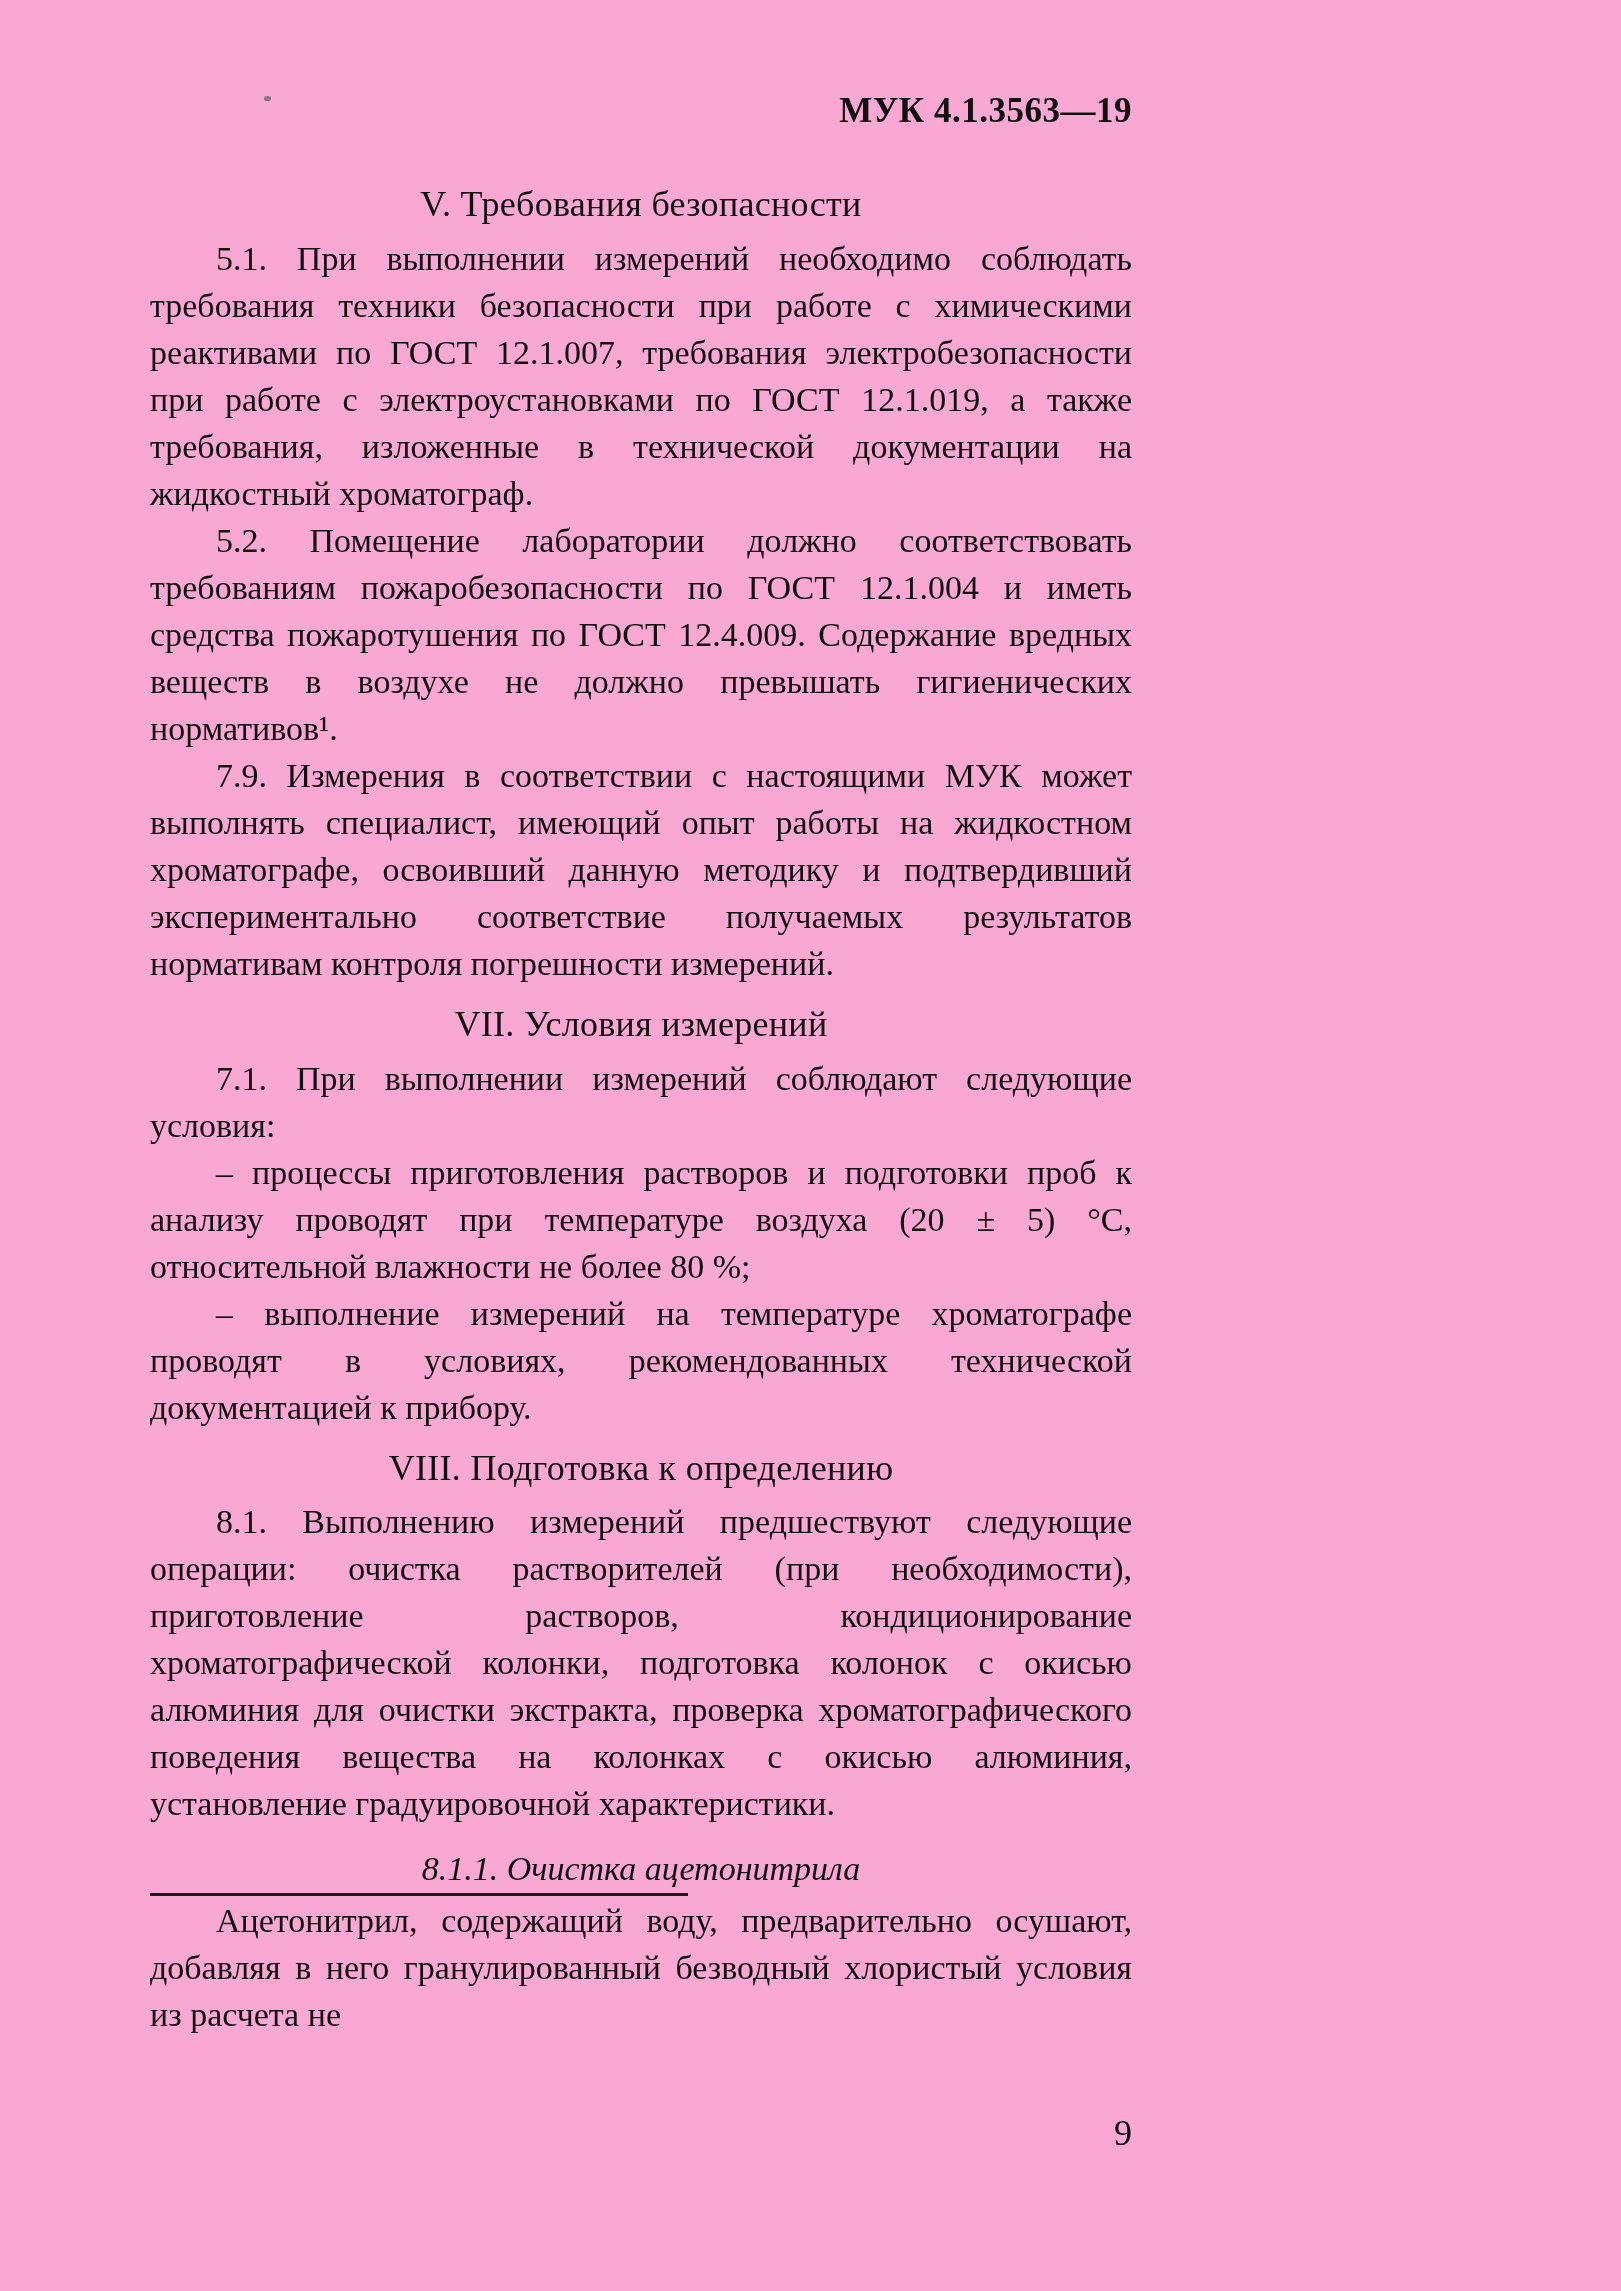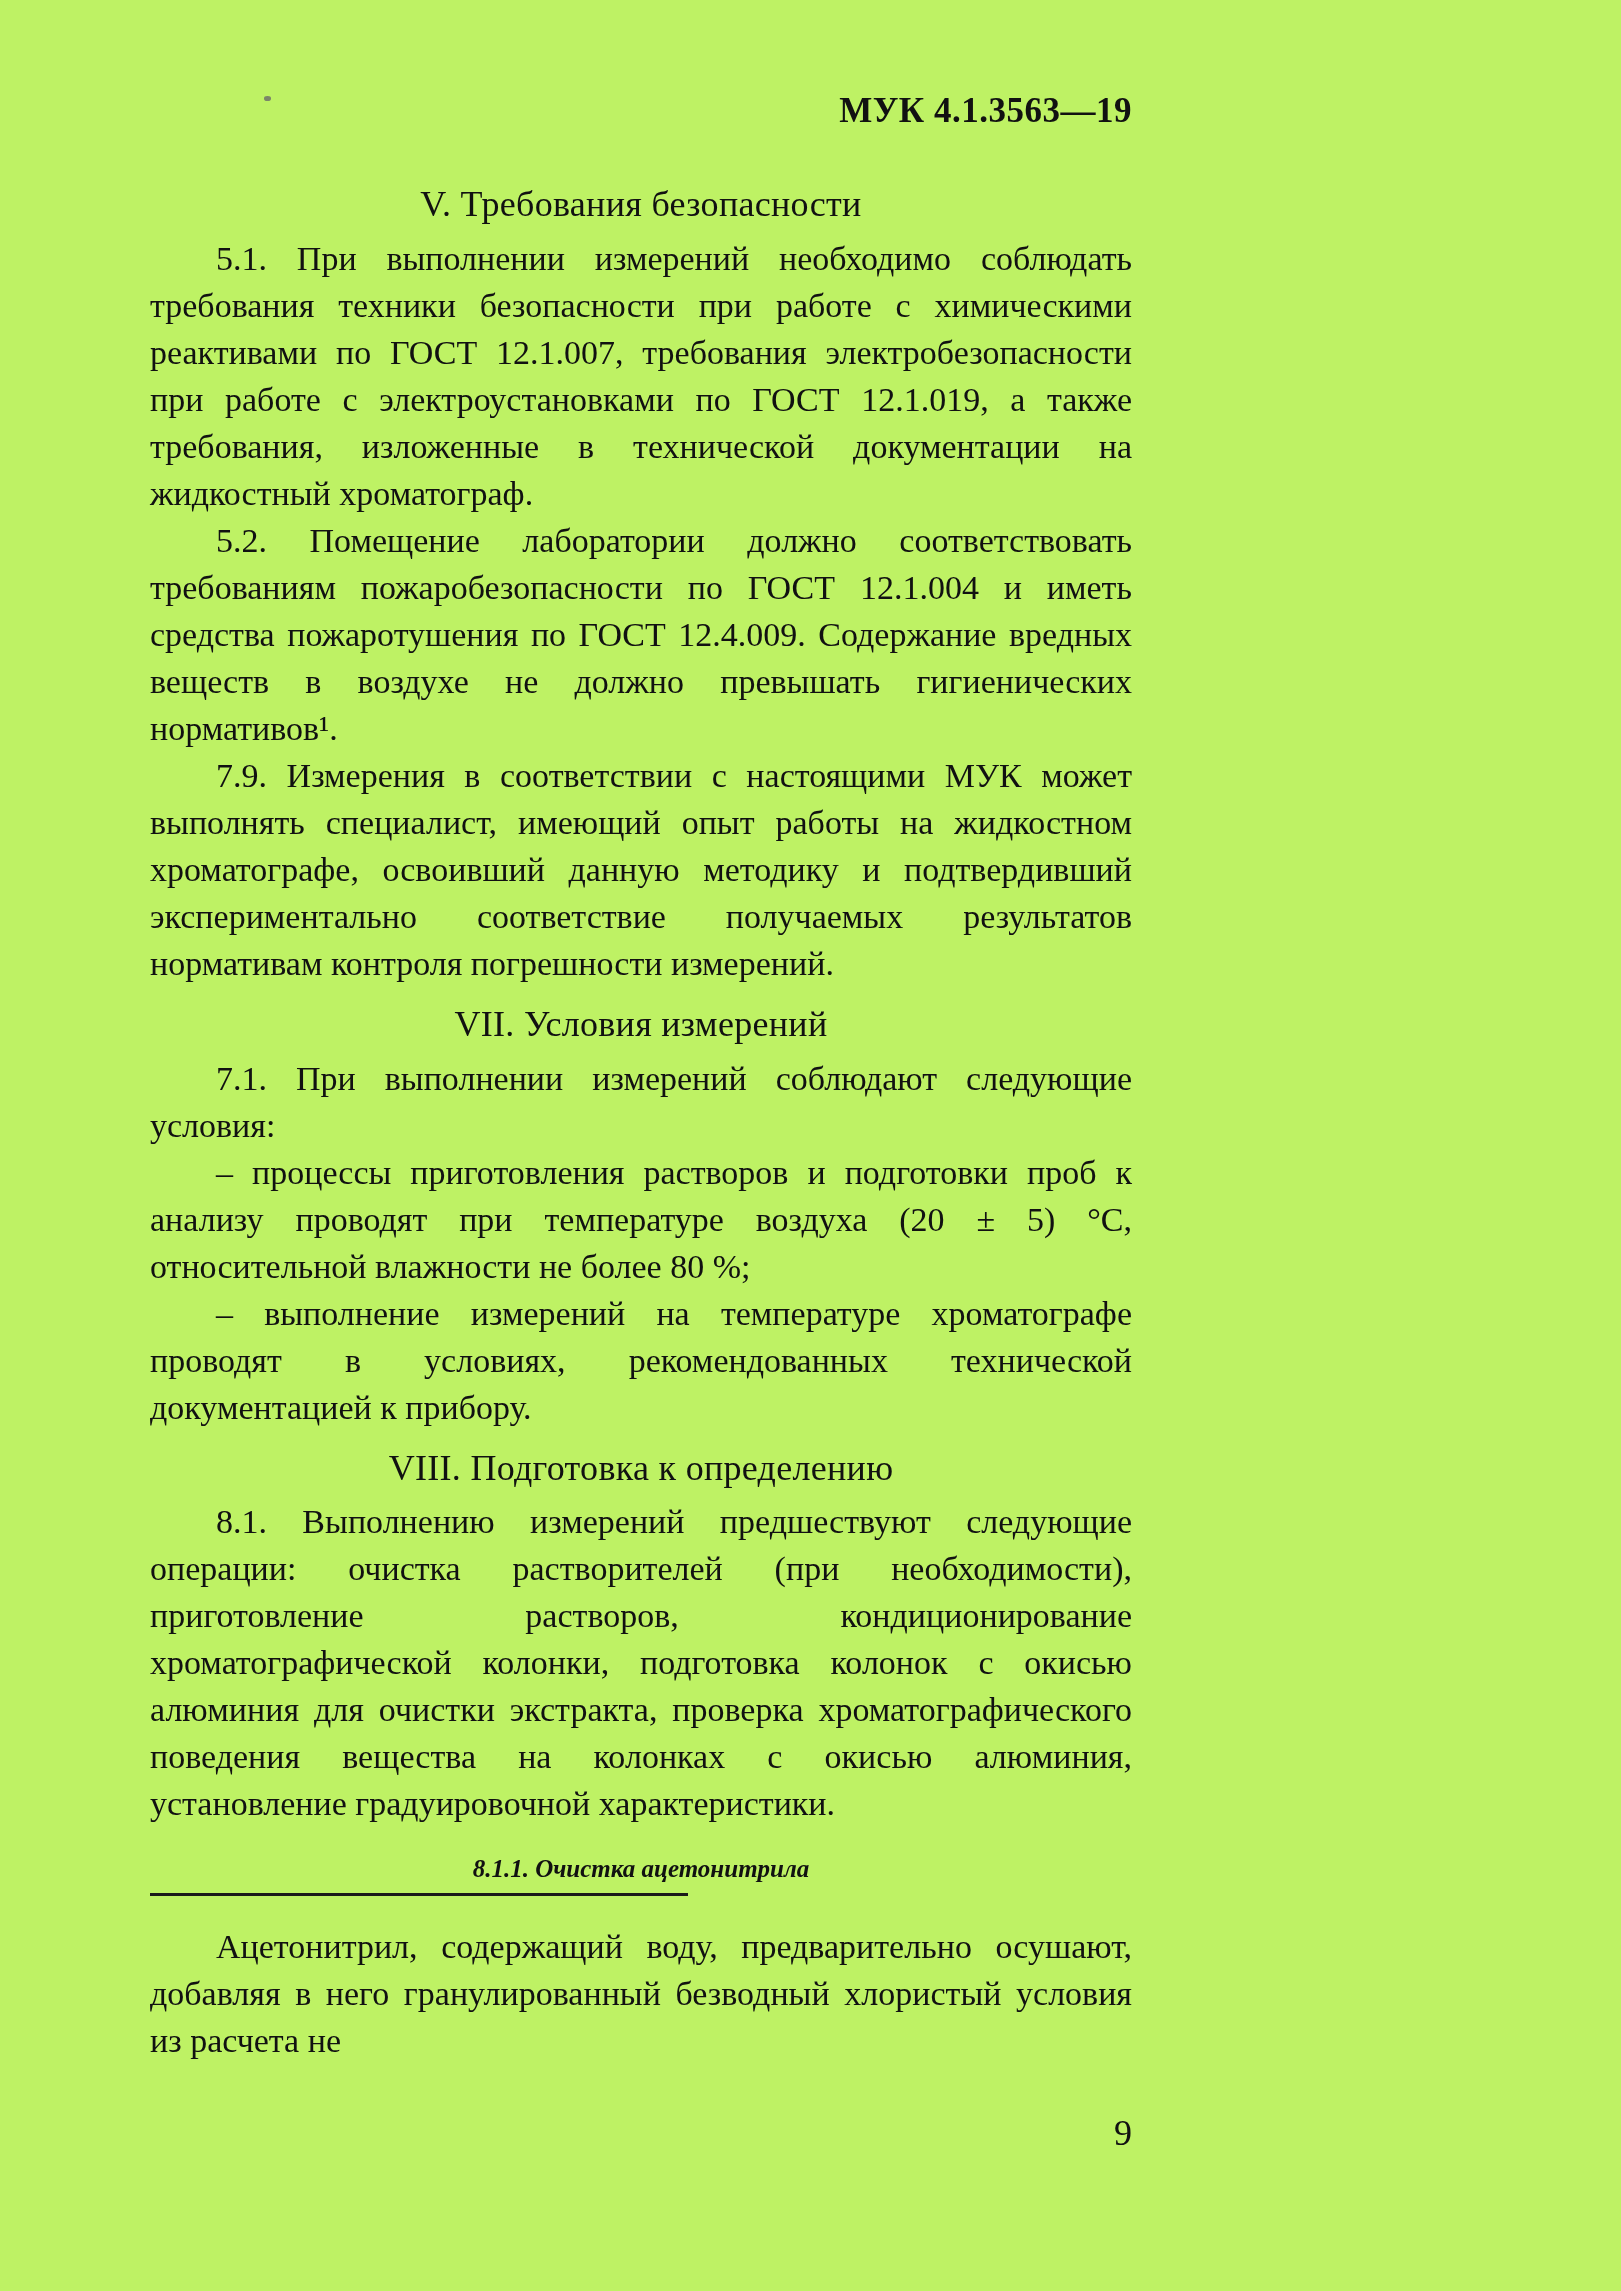--- a/index.html
+++ b/index.html
@@ -4,21 +4,21 @@
 <style>
   html, body {
     margin: 0;
     padding: 0;
     background: #e8e8e8;
   }
   .page {
     position: relative;
     width: 1621px;
     height: 2291px;
-    background: #bef264;
+    background: #f9a8d4;
     color: #111111;
     font-family: "Liberation Serif", "DejaVu Serif", serif;
     overflow: hidden;
     margin: 0 auto;
   }
   .scan-speck {
     position: absolute;
     top: 96px;
     left: 264px;
     width: 6.6px;
@@ -55,25 +55,25 @@
     letter-spacing: 0.3px;
   }
   .section-heading.first {
     margin-top: 0;
   }
   .para {
     margin: 0;
     text-indent: 66px;
   }
   .subheading {
-    font-size: 25px;
+    font-size: 34px;
     font-style: italic;
-    font-weight: 700;
+    font-weight: 400;
     text-align: center;
-    margin: 17px 0 30px 0;
+    margin: 17px 0 4px 0;
     line-height: 49px;
   }
   .footnote-area {
     position: absolute;
     left: 150px;
     top: 1893px;
     width: 982px;
   }
   .footnote-rule {
     width: 538px;

